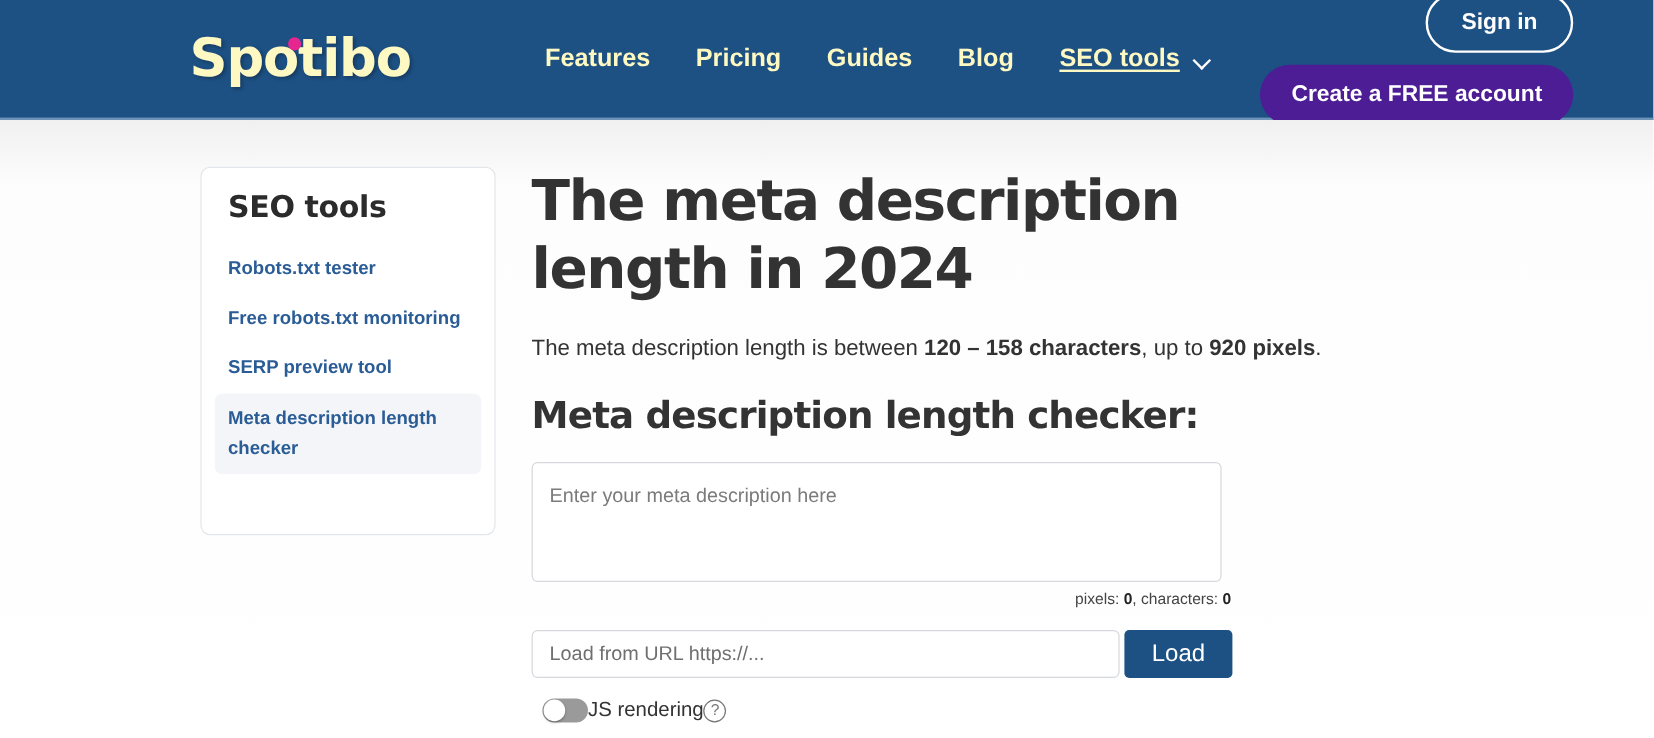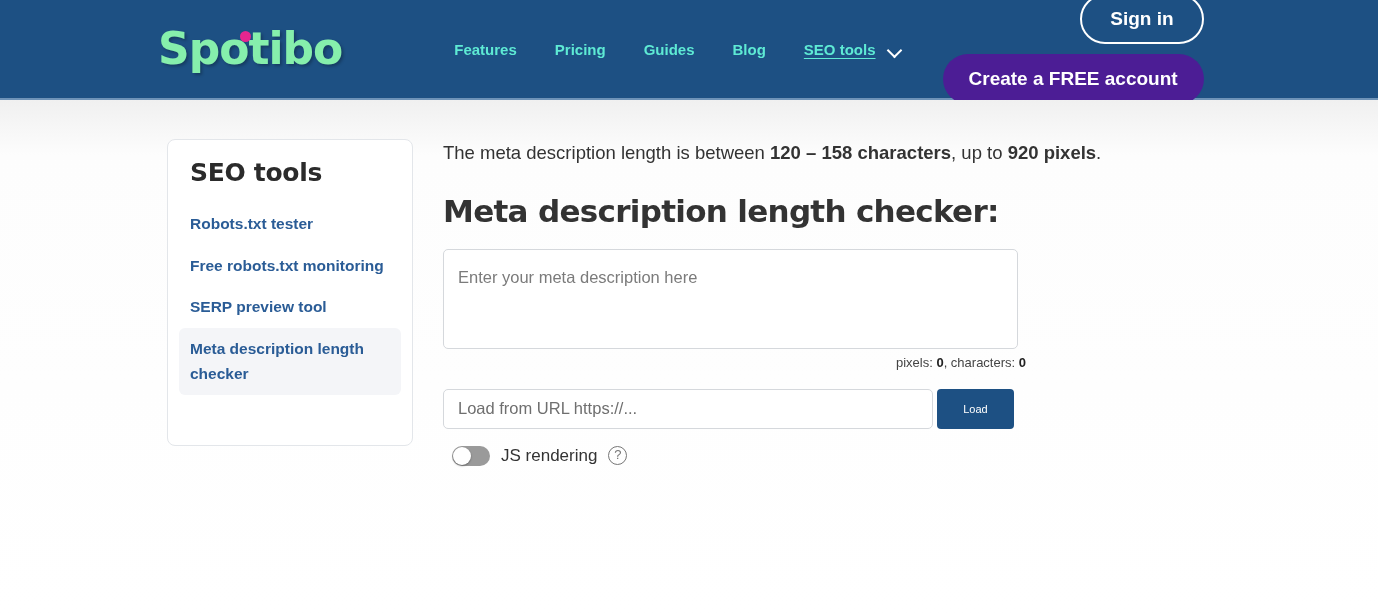--- a/index.html
+++ b/index.html
@@ -25,21 +25,21 @@
     display: flex;
     align-items: center;
     padding: 0 0 0 158px;
     position: relative;
   }
 
   .logo {
     font-family: "DejaVu Sans", sans-serif;
     font-size: 44px;
     font-weight: bold;
-    color: #86efac;
+    color: #fef9c3;
     letter-spacing: -1px;
     line-height: 1;
     position: relative;
     text-shadow: 2px 2px 3px rgba(0,0,0,0.25);
     user-select: none;
     white-space: nowrap;
   }
   .logo .dot {
     position: absolute;
     width: 11px;
@@ -50,22 +50,22 @@
     top: 4px;
   }
 
   .main-nav {
     display: flex;
     align-items: center;
     gap: 0;
     margin-left: 112px;
   }
   .nav-link {
-    color: #5eead4;
-    font-size: 15px;
+    color: #fef9c3;
+    font-size: 21px;
     font-weight: bold;
     text-decoration: none;
     padding: 6px 0;
     margin-right: 38px;
     white-space: nowrap;
     cursor: pointer;
   }
   .nav-link.underlined { text-decoration: underline; text-underline-offset: 3px; }
   .nav-dropdown {
     display: flex;
@@ -238,35 +238,34 @@
     border-radius: 5px;
     padding: 0 14px;
     font-family: "Liberation Sans", sans-serif;
     font-size: 16.5px;
     color: #333333;
     outline: none;
     background: #ffffff;
   }
   .url-input::placeholder { color: #6f6f6f; }
   .btn-load {
-    width: 77px;
+    width: 90px;
     height: 40px;
     background: #1d5083;
     border: none;
     border-radius: 4px;
     color: #ffffff;
     font-family: "Liberation Sans", sans-serif;
-    font-size: 11px;
+    font-size: 20px;
     cursor: pointer;
   }
 
   .toggle-row {
     display: flex;
     align-items: center;
-    gap: 11px;
     margin-top: 17px;
     padding-left: 9px;
   }
   .switch {
     width: 38px;
     height: 20px;
     border-radius: 10px;
     background: #9a9a9a;
     position: relative;
     cursor: pointer;
@@ -331,20 +330,21 @@
     <aside class="sidebar-card">
       <div class="sidebar-title">SEO tools</div>
       <a class="sidebar-item">Robots.txt tester</a>
       <a class="sidebar-item">Free robots.txt monitoring</a>
       <a class="sidebar-item">SERP preview tool</a>
       <a class="sidebar-item active">Meta description length checker</a>
     </aside>
 
     <main class="content">
 
+      <h1 class="page-title">The meta description length in 2024</h1>
 
       <p class="lede">
         <span>The meta description length is between </span><b>120 – 158 characters</b><span>, up to </span><b>920 pixels</b><span>.</span>
       </p>
 
       <h2 class="section-title">Meta description length checker:</h2>
 
       <textarea class="meta-textarea" placeholder="Enter your meta description here" style=""></textarea>
 
       <div class="counter">

